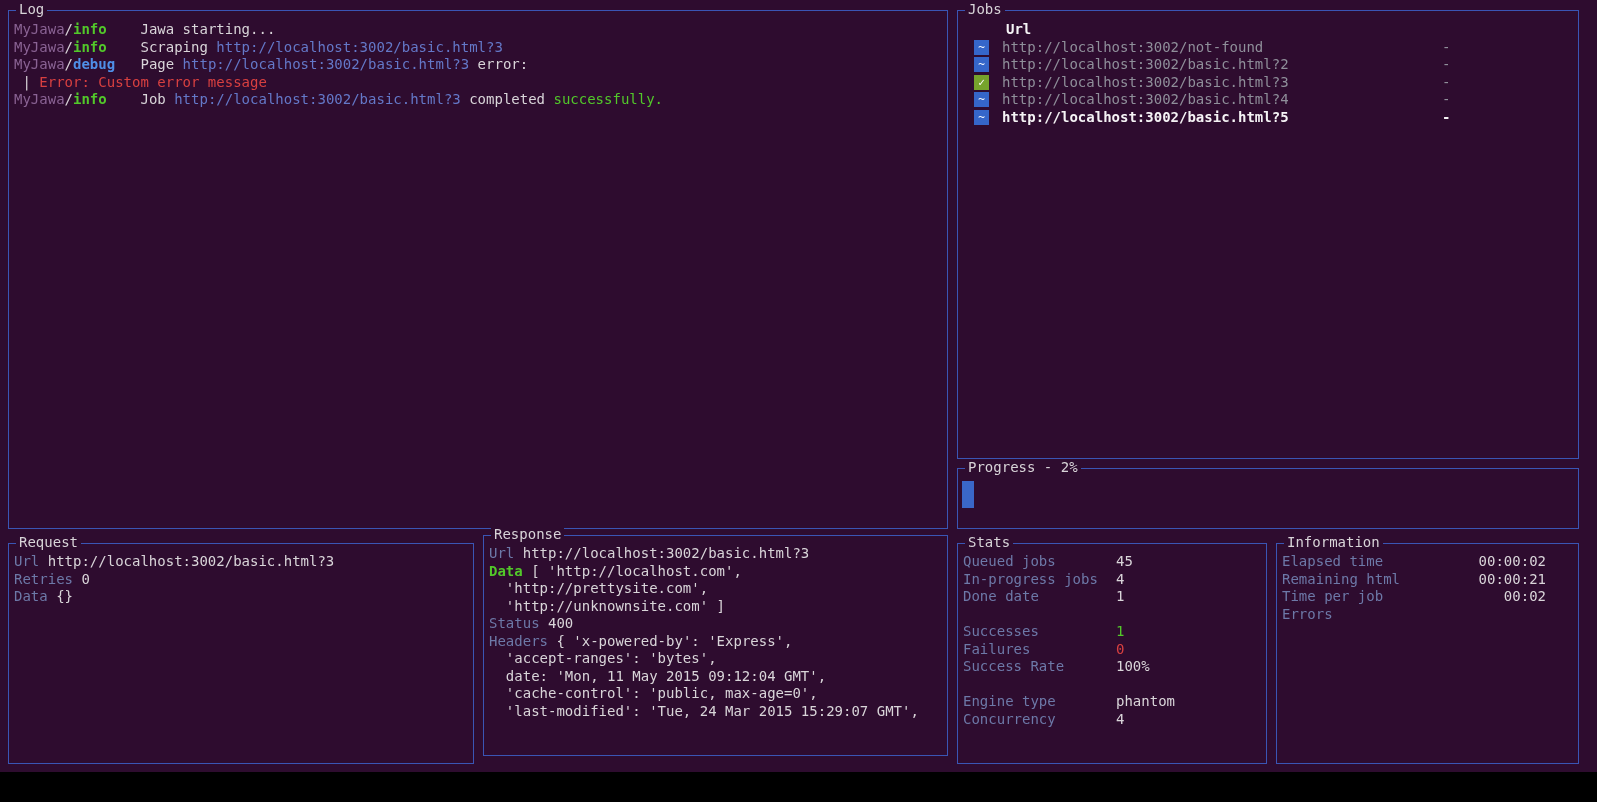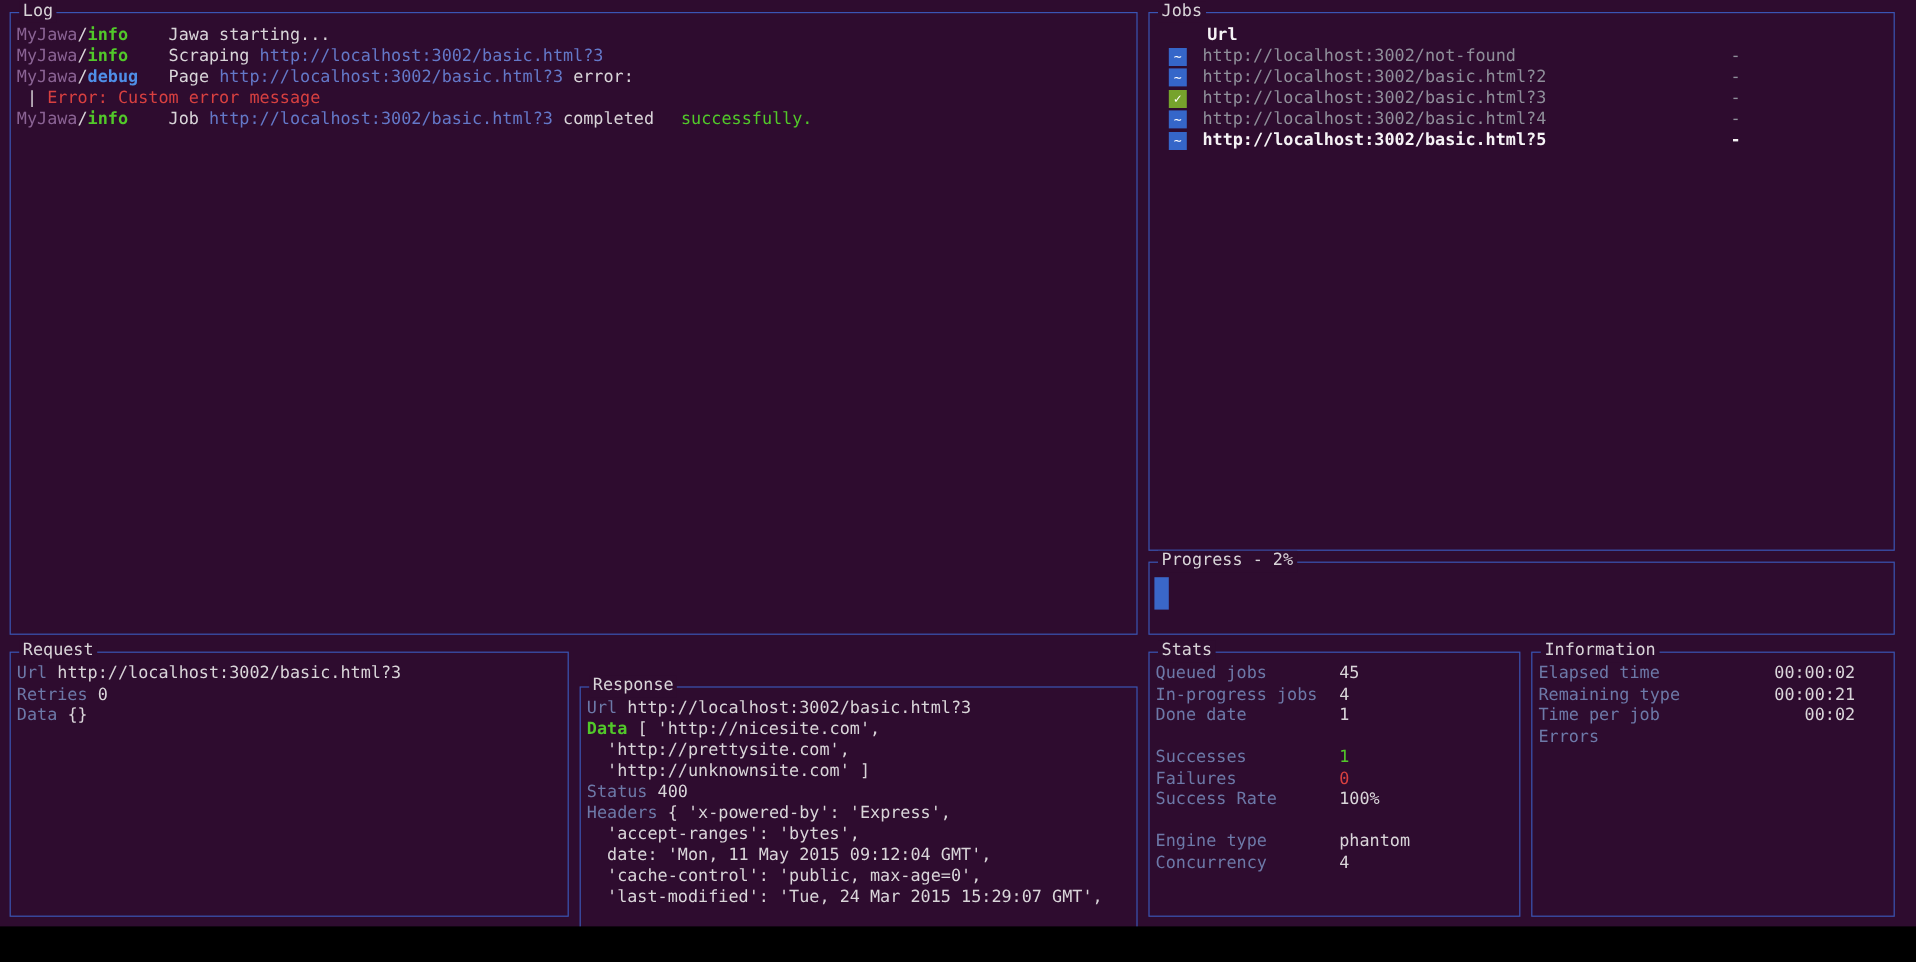--- a/index.html
+++ b/index.html
@@ -20,29 +20,29 @@
   }
 
   .tline { white-space:pre; min-height:17.5px; }
   .seg { white-space:pre; }
   .seg-tag      { color:var(--tag); }
   .seg-info     { color:var(--info); font-weight:bold; }
   .seg-debug    { color:var(--debug); font-weight:bold; }
   .seg-plain    { color:var(--text); }
   .seg-url      { color:var(--url); }
   .seg-error    { color:var(--error); }
-  .seg-success  { color:var(--success);margin-left:14px; }
+  .seg-success  { color:var(--success); }
   .seg-label    { color:var(--label); }
   .seg-datalabel{ color:var(--datalabel); font-weight:bold; }
 
   .log-panel      { left:8px;    top:10px;  width:940px; height:519px; padding:10px 3px 0 5px; }
   .jobs-panel     { left:957px;  top:10px;  width:622px; height:449px; padding:10px 0 0 16px; }
   .progress-panel { left:957px;  top:468px; width:622px; height:61px; }
   .request-panel  { left:8px;    top:543px; width:466px; height:221px; padding:9px 3px 0 5px; }
-  .response-panel { left:483px;  top:572px; width:465px; height:221px; padding:9px 3px 0 5px; }
+  .response-panel { left:483px;  top:535px; width:465px; height:221px; padding:9px 3px 0 5px; }
   .stats-panel    { left:957px;  top:543px; width:310px; height:221px; padding:9px 3px 0 5px; }
   .info-panel     { left:1276px; top:543px; width:303px; height:221px; padding:9px 32px 0 5px; }
 
   .jobs-header { padding-left:32px; font-weight:bold; color:var(--bold); white-space:pre; }
   .job-row { display:flex; align-items:center; height:17.5px; }
   .job-icon {
     width:15px; height:15px; margin-right:13px; flex:none;
     display:flex; align-items:center; justify-content:center;
     font-size:11px; line-height:11px; color:#ffffff;
   }
@@ -123,21 +123,21 @@
         <div class="tline"><span class="seg seg-label">Url</span><span class="seg seg-plain"> http://localhost:3002/basic.html?3</span></div>
         <div class="tline"><span class="seg seg-label">Retries</span><span class="seg seg-plain"> 0</span></div>
         <div class="tline"><span class="seg seg-label">Data</span><span class="seg seg-plain"> {}</span></div>
       </div>
   </div>
 
   <div class="panel response-panel">
     <span class="panel-title">Response</span>
     <div id="response-lines">
         <div class="tline"><span class="seg seg-label">Url</span><span class="seg seg-plain"> http://localhost:3002/basic.html?3</span></div>
-        <div class="tline"><span class="seg seg-datalabel">Data</span><span class="seg seg-plain"> [ 'http://nicesite.com',</span></div>
+        <div class="tline"><span class="seg seg-datalabel">Data</span><span class="seg seg-plain"> [ 'http://localhost.com',</span></div>
         <div class="tline"><span class="seg seg-plain">  'http://prettysite.com',</span></div>
         <div class="tline"><span class="seg seg-plain">  'http://unknownsite.com' ]</span></div>
         <div class="tline"><span class="seg seg-label">Status</span><span class="seg seg-plain"> 400</span></div>
         <div class="tline"><span class="seg seg-label">Headers</span><span class="seg seg-plain"> { 'x-powered-by': 'Express',</span></div>
         <div class="tline"><span class="seg seg-plain">  'accept-ranges': 'bytes',</span></div>
         <div class="tline"><span class="seg seg-plain">  date: 'Mon, 11 May 2015 09:12:04 GMT',</span></div>
         <div class="tline"><span class="seg seg-plain">  'cache-control': 'public, max-age=0',</span></div>
         <div class="tline"><span class="seg seg-plain">  'last-modified': 'Tue, 24 Mar 2015 15:29:07 GMT',</span></div>
       </div>
   </div>
@@ -155,20 +155,20 @@
         <div class="stat-row"><span class="stat-label seg-label"></span><span class="stat-value val-plain"></span></div>
         <div class="stat-row"><span class="stat-label seg-label">Engine type</span><span class="stat-value val-plain">phantom</span></div>
         <div class="stat-row"><span class="stat-label seg-label">Concurrency</span><span class="stat-value val-plain">4</span></div>
       </div>
   </div>
 
   <div class="panel info-panel">
     <span class="panel-title">Information</span>
     <div id="info-rows">
         <div class="info-row"><span class="info-label seg-label">Elapsed time</span><span class="info-value">00:00:02</span></div>
-        <div class="info-row"><span class="info-label seg-label">Remaining type</span><span class="info-value">00:00:21</span></div>
+        <div class="info-row"><span class="info-label seg-label">Remaining html</span><span class="info-value">00:00:21</span></div>
         <div class="info-row"><span class="info-label seg-label">Time per job</span><span class="info-value">00:02</span></div>
         <div class="info-row"><span class="info-label seg-label">Errors</span><span class="info-value"></span></div>
       </div>
   </div>
 
   <div class="bottom-strip"></div>
 </div>
 
 </body></html>

